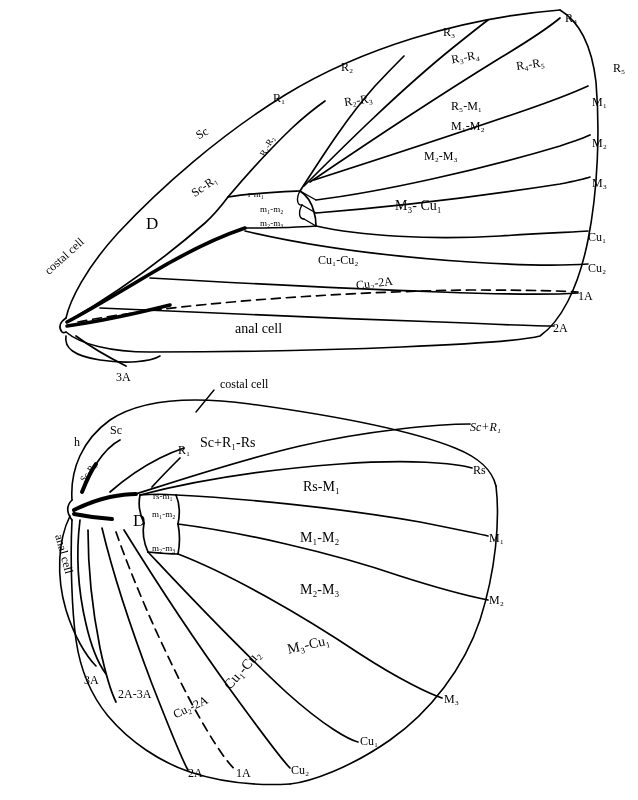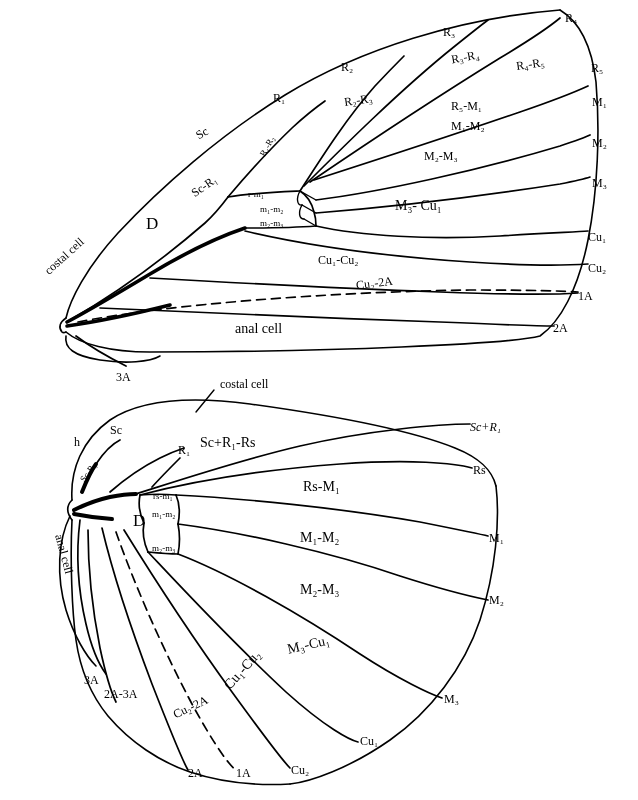--- a/index.html
+++ b/index.html
@@ -175,21 +175,21 @@
         <path d="M214,390 L196,412"></path>
       </g>
     </g>
   </svg>
 
   <div>
     <span class="lbl sz-md" style="left:565px; top:12px;">R₄</span>
     <span class="lbl sz-md" style="left:443px; top:26px;">R₃</span>
     <span class="lbl sz-md" style="left:451px; top:51px; transform:rotate(-10deg);">R₃-R₄</span>
     <span class="lbl sz-md" style="left:516px; top:58px; transform:rotate(-8deg);">R₄-R₅</span>
-    <span class="lbl sz-md" style="left:591px; top:62px;">R₅</span>
+    <span class="lbl sz-md" style="left:613px; top:62px;">R₅</span>
     <span class="lbl sz-md" style="left:341px; top:61px;font-family:Liberation Serif, serif;">R₂</span>
     <span class="lbl sz-md" style="left:273px; top:92px;">R₁</span>
     <span class="lbl sz-md" style="left:344px; top:94px; transform:rotate(-8deg);">R₂-R₃</span>
     <span class="lbl sz-md" style="left:451px; top:100px;">R₅-M₁</span>
     <span class="lbl sz-md" style="left:592px; top:96px;">M₁</span>
     <span class="lbl sz-md" style="left:451px; top:120px;">M₁-M₂</span>
     <span class="lbl sz-md" style="left:592px; top:137px;">M₂</span>
     <span class="lbl sz-md" style="left:196px; top:127px; transform:rotate(-30deg);">Sc</span>
     <span class="lbl sz-sm" style="left:257px; top:142px; transform:rotate(-62deg);">R₁-R₂</span>
     <span class="lbl sz-md" style="left:424px; top:150px;">M₂-M₃</span>
@@ -226,21 +226,21 @@
     <span class="lbl sz-sm" style="left:152px; top:510px;">m₁-m₂</span>
     <span class="lbl sz-md" style="left:489px; top:532px;">M₁</span>
     <span class="lbl sz-lg" style="left:300px; top:531px;">M₁-M₂</span>
     <span class="lbl sz-sm" style="left:152px; top:544px;">m₂-m₃</span>
     <span class="lbl sz-md" style="left:44px; top:548px; transform:rotate(75deg);">anal cell</span>
     <span class="lbl sz-lg" style="left:300px; top:583px;">M₂-M₃</span>
     <span class="lbl sz-md" style="left:489px; top:594px;">M₂</span>
     <span class="lbl sz-lg" style="left:287px; top:638px; transform:rotate(-13deg);">M₃-Cu₁</span>
     <span class="lbl sz-lg" style="left:219px; top:663px; transform:rotate(-48deg);">Cu₁-Cu₂</span>
     <span class="lbl sz-md" style="left:84px; top:674px;">3A</span>
-    <span class="lbl sz-md" style="left:104px; top:688px;">2A-3A</span>
+    <span class="lbl sz-md" style="left:118px; top:688px;">2A-3A</span>
     <span class="lbl sz-md" style="left:444px; top:693px;">M₃</span>
     <span class="lbl sz-md" style="left:172px; top:701px; transform:rotate(-25deg);">Cu₂-2A</span>
     <span class="lbl sz-md" style="left:360px; top:735px;">Cu₁</span>
     <span class="lbl sz-md" style="left:188px; top:767px;">2A</span>
     <span class="lbl sz-md" style="left:236px; top:767px;">1A</span>
     <span class="lbl sz-md" style="left:291px; top:764px;">Cu₂</span>
   </div>
 
 </div>
 

